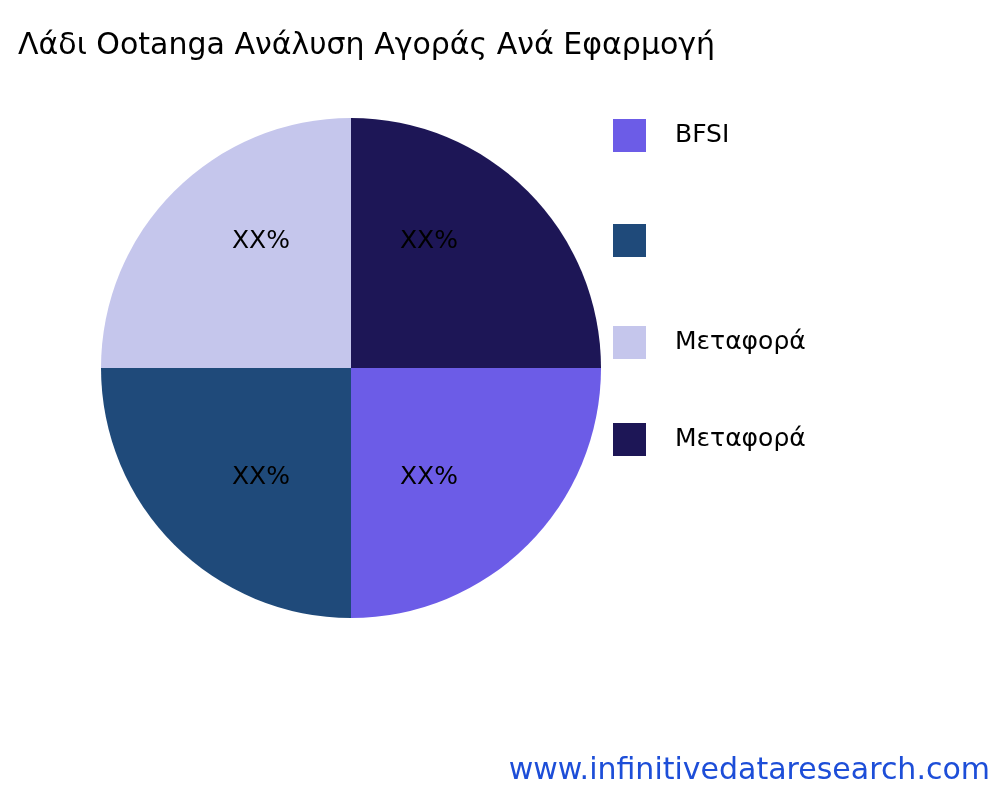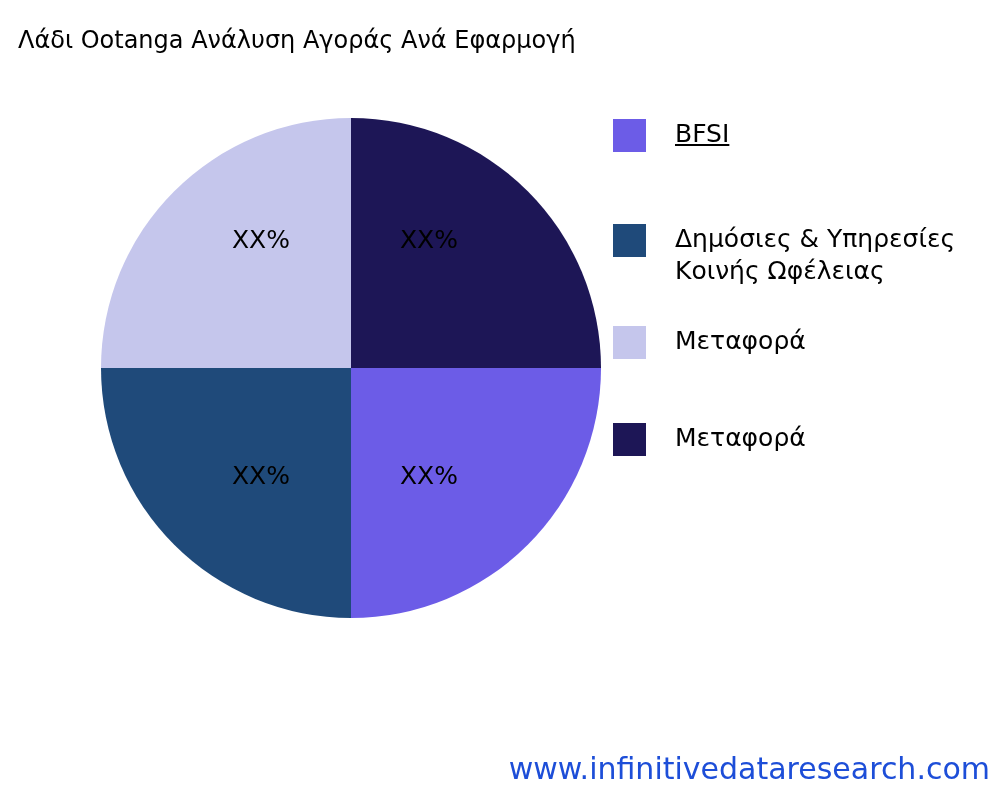--- a/index.html
+++ b/index.html
@@ -14,21 +14,21 @@
     overflow: hidden;
     font-family: "DejaVu Sans", sans-serif;
     color: #000000;
   }
 
   
   #chart-title {
     position: absolute;
     left: 18px;
     top: 26px;
-    font-size: 24px;
+    font-size: 30px;
     font-weight: 400;
     line-height: 1.2;
     color: #000000;
     white-space: nowrap;
     letter-spacing: 0px;
   }
 
   
   #pie-area {
     position: absolute;
@@ -113,27 +113,25 @@
     <text class="slice-label" x="328" y="359">XX%</text>
     <text class="slice-label" x="160" y="359">XX%</text>
     <text class="slice-label" x="160" y="123">XX%</text>
   </svg>
 </div>
 
 <div id="legend">
 
   <div class="legend-item" id="legend-item-0">
     <span class="legend-swatch" style="background-color: rgb(108, 92, 231);"></span>
-    <span class="legend-label" style="white-space: pre; text-decoration: underline;">BFSI</span>
+    <span class="legend-label" style="white-space: pre;">BFSI</span>
   </div>
 
   <div class="legend-item" id="legend-item-1">
     <span class="legend-swatch" style="background-color: rgb(31, 74, 122);"></span>
-    <span class="legend-label" style="white-space: pre;">Δημόσιες &amp; Υπηρεσίες
-Κοινής Ωφέλειας</span>
   </div>
 
   <div class="legend-item" id="legend-item-2">
     <span class="legend-swatch" style="background-color: rgb(197, 198, 236);"></span>
     <span class="legend-label" style="white-space: pre;">Μεταφορά</span>
   </div>
 
   <div class="legend-item" id="legend-item-3">
     <span class="legend-swatch" style="background-color: rgb(29, 22, 86);"></span>
     <span class="legend-label" style="white-space: pre;">Μεταφορά</span>

